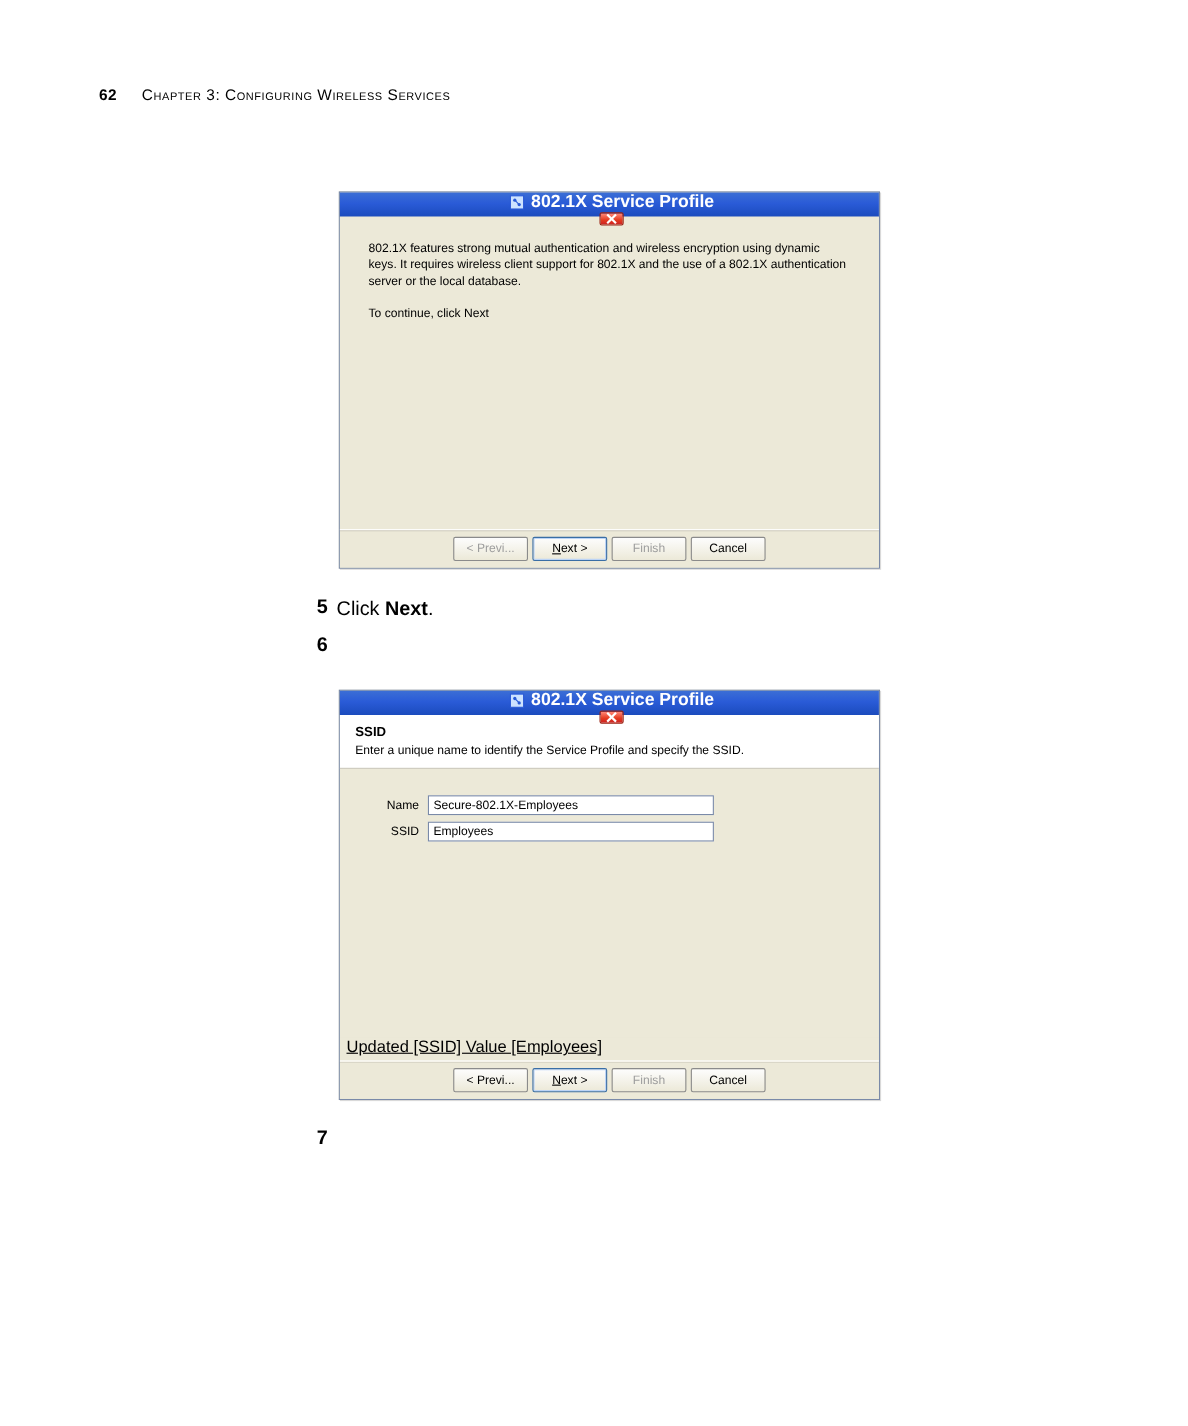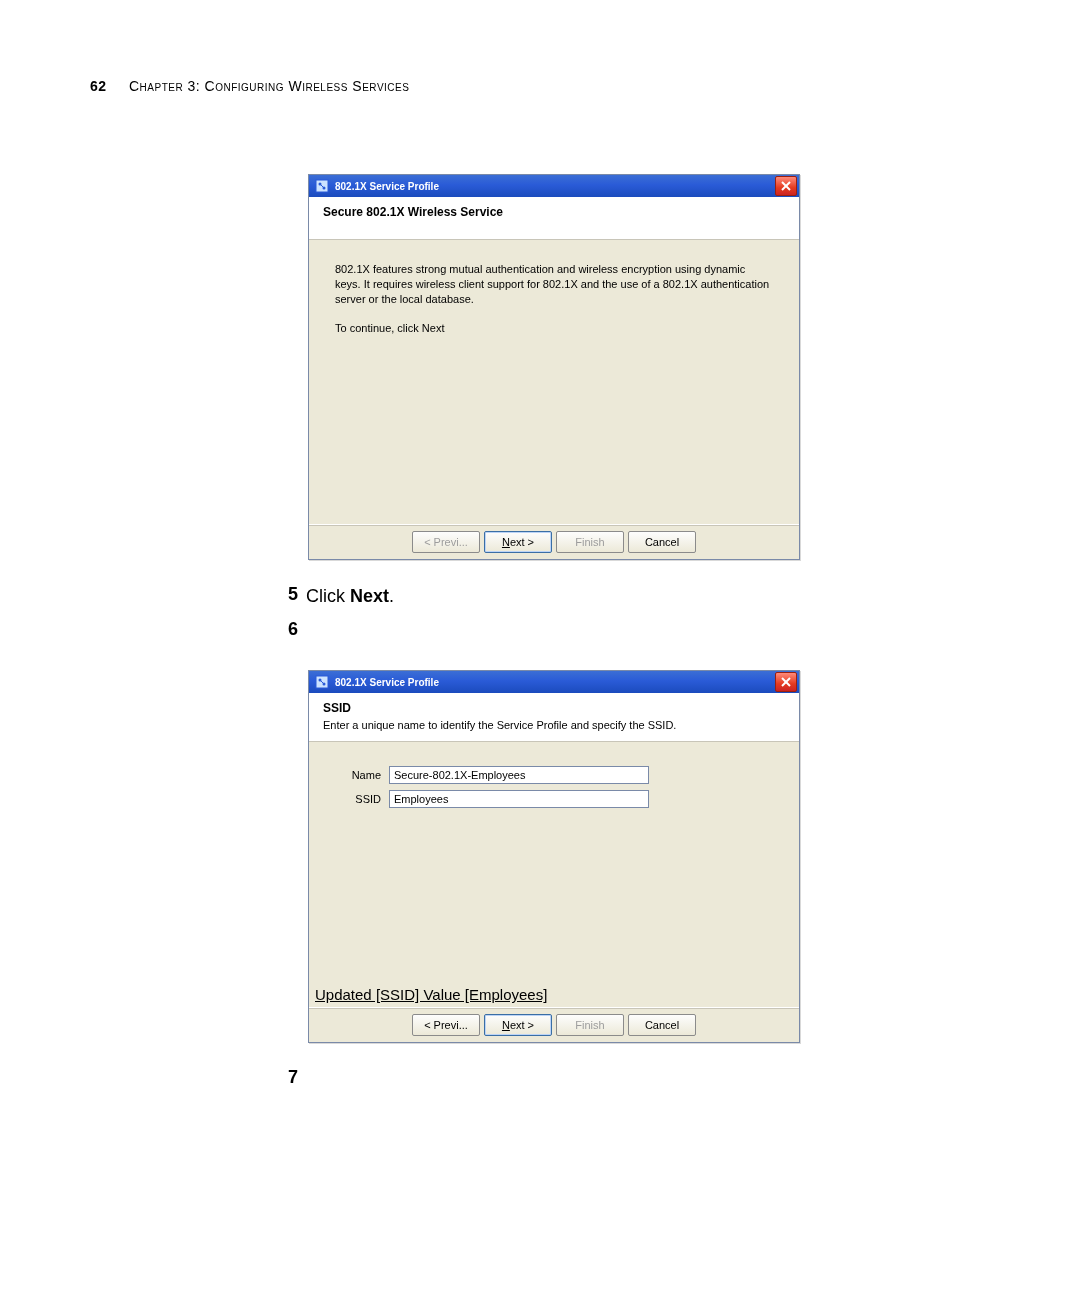--- a/index.html
+++ b/index.html
@@ -64,21 +64,22 @@
   }
   .wiz-title {
     height: 22px;
     background: linear-gradient(to bottom, #3b6ed5 0%, #2a5bd7 45%, #1b4bbd 100%);
     color: #fff;
     display: flex;
     align-items: center;
     justify-content: space-between;
     padding: 0 2px 0 6px;
     font-weight: 700;
-    font-size: 10px;
+    font-size: 16px;
+    flex-direction: column;
   }
   .wiz-title .t-left {
     display: flex;
     align-items: center;
     gap: 6px;
   }
   .wiz-title .t-icon {
     width: 14px; height: 14px;
     display: inline-flex; align-items: center; justify-content: center;
   }
@@ -194,23 +195,20 @@
         </span>
         <span>802.1X Service Profile</span>
       </span>
       <span class="close-btn">
         <svg width="10" height="10" viewBox="0 0 10 10">
           <line x1="1" y1="1" x2="9" y2="9" stroke="#fff" stroke-width="2"></line>
           <line x1="9" y1="1" x2="1" y2="9" stroke="#fff" stroke-width="2"></line>
         </svg>
       </span>
     </div>
-    <div class="wiz-headband">
-      <div class="headline">Secure 802.1X Wireless Service</div>
-    </div>
     <div class="wiz-body">
       <p>802.1X features strong mutual authentication and wireless encryption using dynamic keys. It requires wireless client support for 802.1X and the use of a 802.1X authentication server or the local database.</p>
       <p>To continue, click Next</p>
       <div style="height:90px"></div>
     </div>
     <div class="wiz-buttons">
       <button disabled="">&lt; Previ...</button>
       <button class="primary">
         <span class="mnemonic">N</span><span>ext &gt;</span>
       </button>

